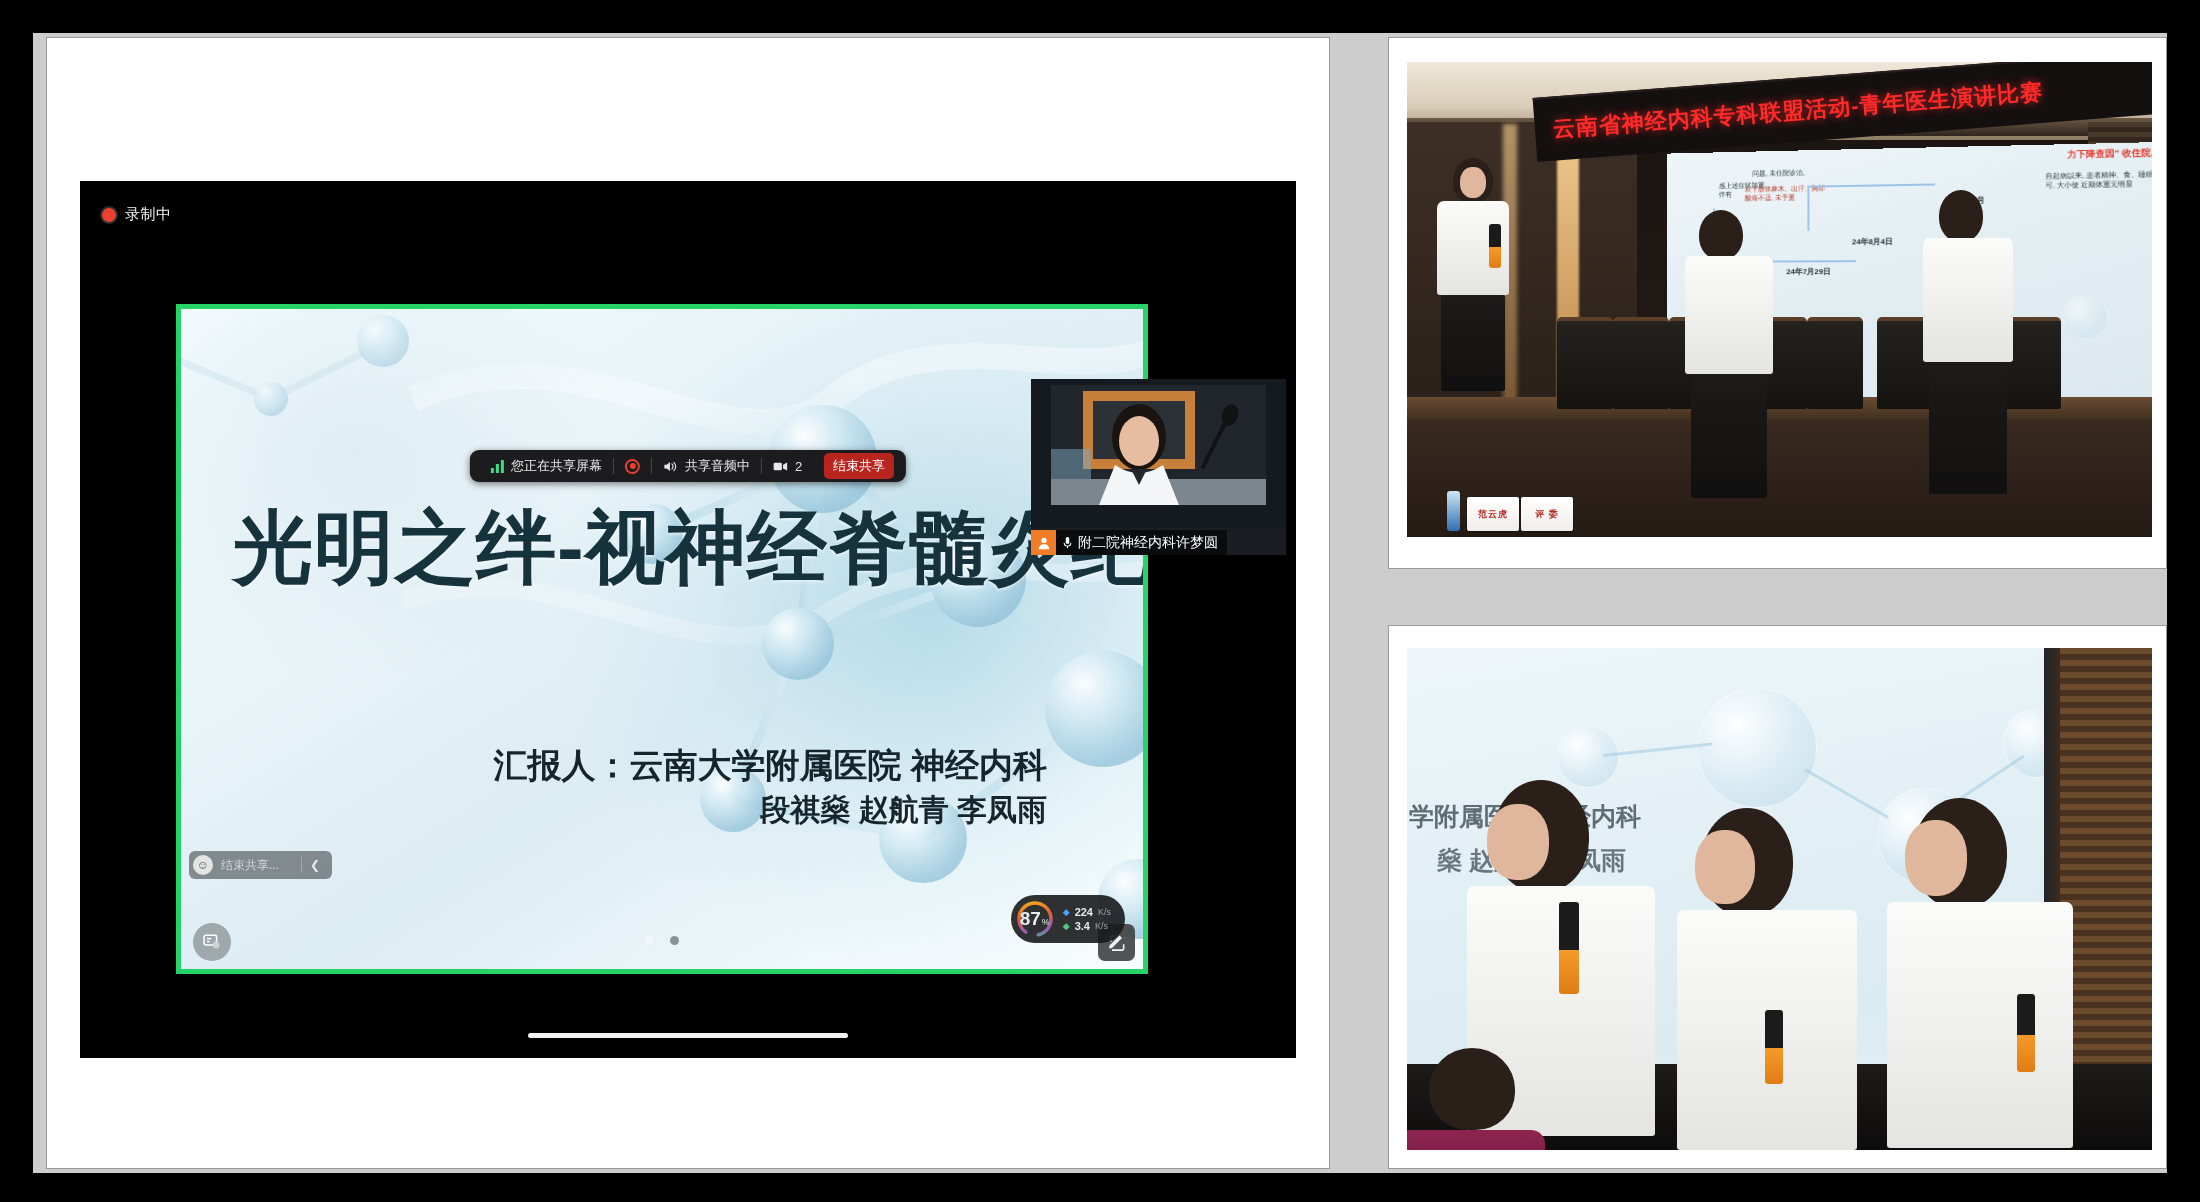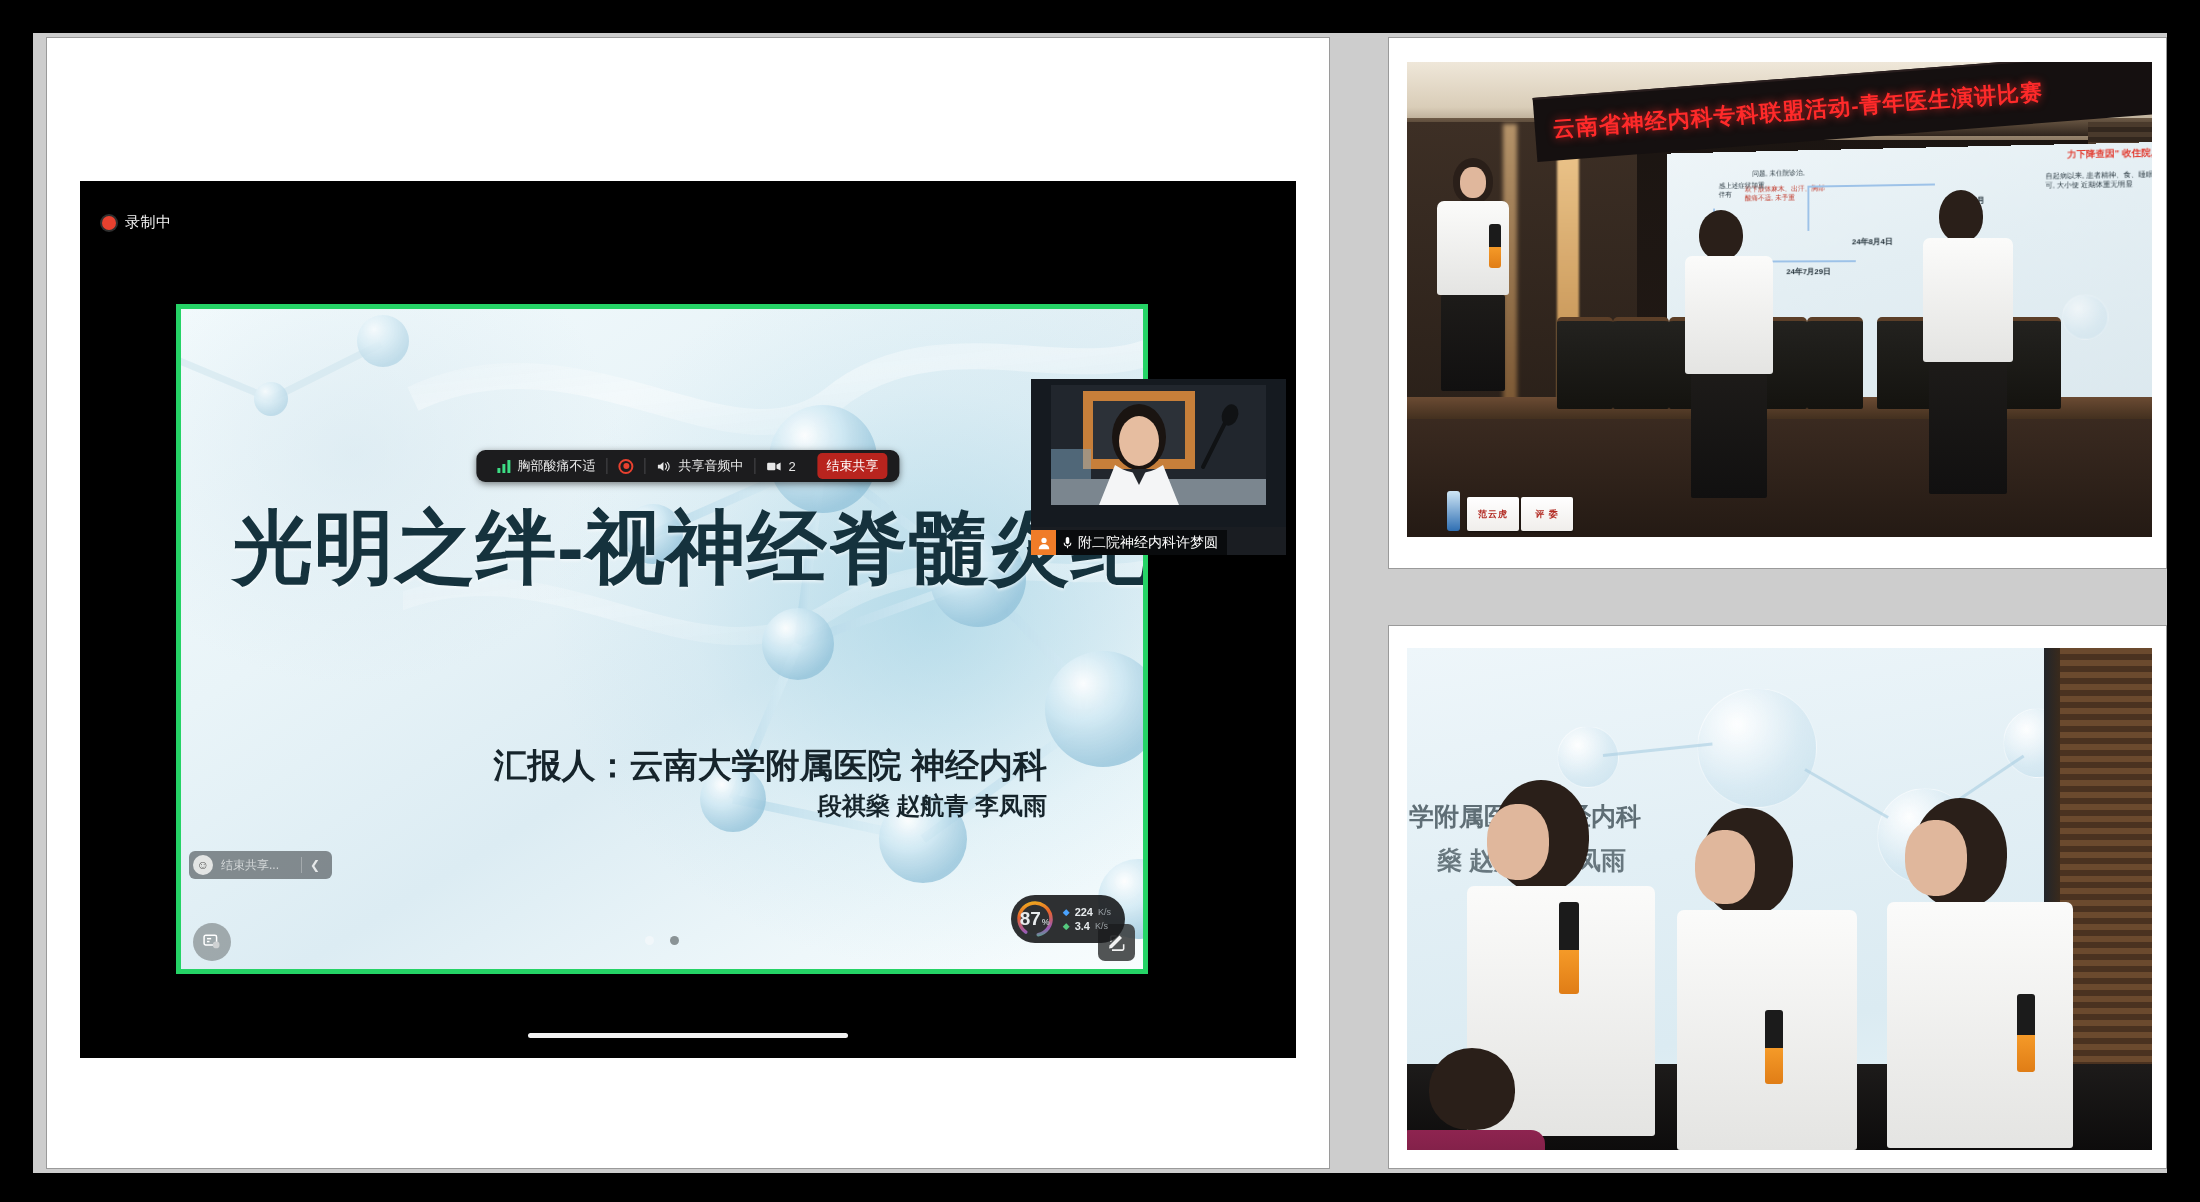--- a/index.html
+++ b/index.html
@@ -39,21 +39,20 @@
     background: #000000;
     overflow: hidden;
   }
 
   
   .rec-badge {
     position: absolute;
     left: 22px; top: 24px;
     display: flex; align-items: center; gap: 9px;
     z-index: 6;
-    margin-top: 8px;
   }
   .rec-dot {
     width: 14px; height: 14px; border-radius: 50%;
     background: #e8412f;
     box-shadow: 0 0 0 2px rgba(255,255,255,.18);
   }
   .rec-text {
     color: #f2f2f2; font-size: 15px; letter-spacing: .5px;
   }
 
@@ -88,21 +87,21 @@
     white-space: nowrap;
   }
   .slide-sub {
     position: absolute;
     left: 0; right: 96px; top: 432px;
     text-align: right;
     color: #16242b;
     font-weight: 700;
   }
   .slide-sub .ln1 { font-size: 34px; line-height: 1.42; white-space: nowrap; }
-  .slide-sub .ln2 { font-size: 24px; line-height: 1.42; white-space: nowrap; }
+  .slide-sub .ln2 { font-size: 30px; line-height: 1.42; white-space: nowrap; }
   .slide-sub .ln3 { font-size: 31px; line-height: 1.6; white-space: nowrap; margin-top: 6px; }
 
   
   .dots {
     position: absolute; left: 50%; transform: translateX(-50%);
     bottom: 24px; display: flex; gap: 16px; align-items: center;
   }
   .dot { width: 9px; height: 9px; border-radius: 50%; background: #f1f7fa; }
   .dot.active { background: #8a9396; }
 
@@ -474,21 +473,21 @@
         </div>
       </div>
 
       <div class="share-toolbar">
         <div class="stb-item">
           <span class="bars">
               <i></i>
               <i></i>
               <i></i>
             </span>
-          <span>胸部酸痛不适</span>
+          <span>您正在共享屏幕</span>
         </div>
         <span class="stb-div"></span>
         <div class="stb-item">
           <span class="rec-ring"></span>
         </div>
         <span class="stb-div"></span>
         <div class="stb-item">
           <svg class="spk-icon" width="15" height="13" viewBox="0 0 20 16">
             <path d="M2 5.5h3.2L9.4 2v12L5.2 10.5H2z" fill="#e8e8e8"></path>
             <path d="M12 4.6a4.6 4.6 0 0 1 0 6.8" stroke="#e8e8e8" stroke-width="1.5" fill="none" stroke-linecap="round"></path>

